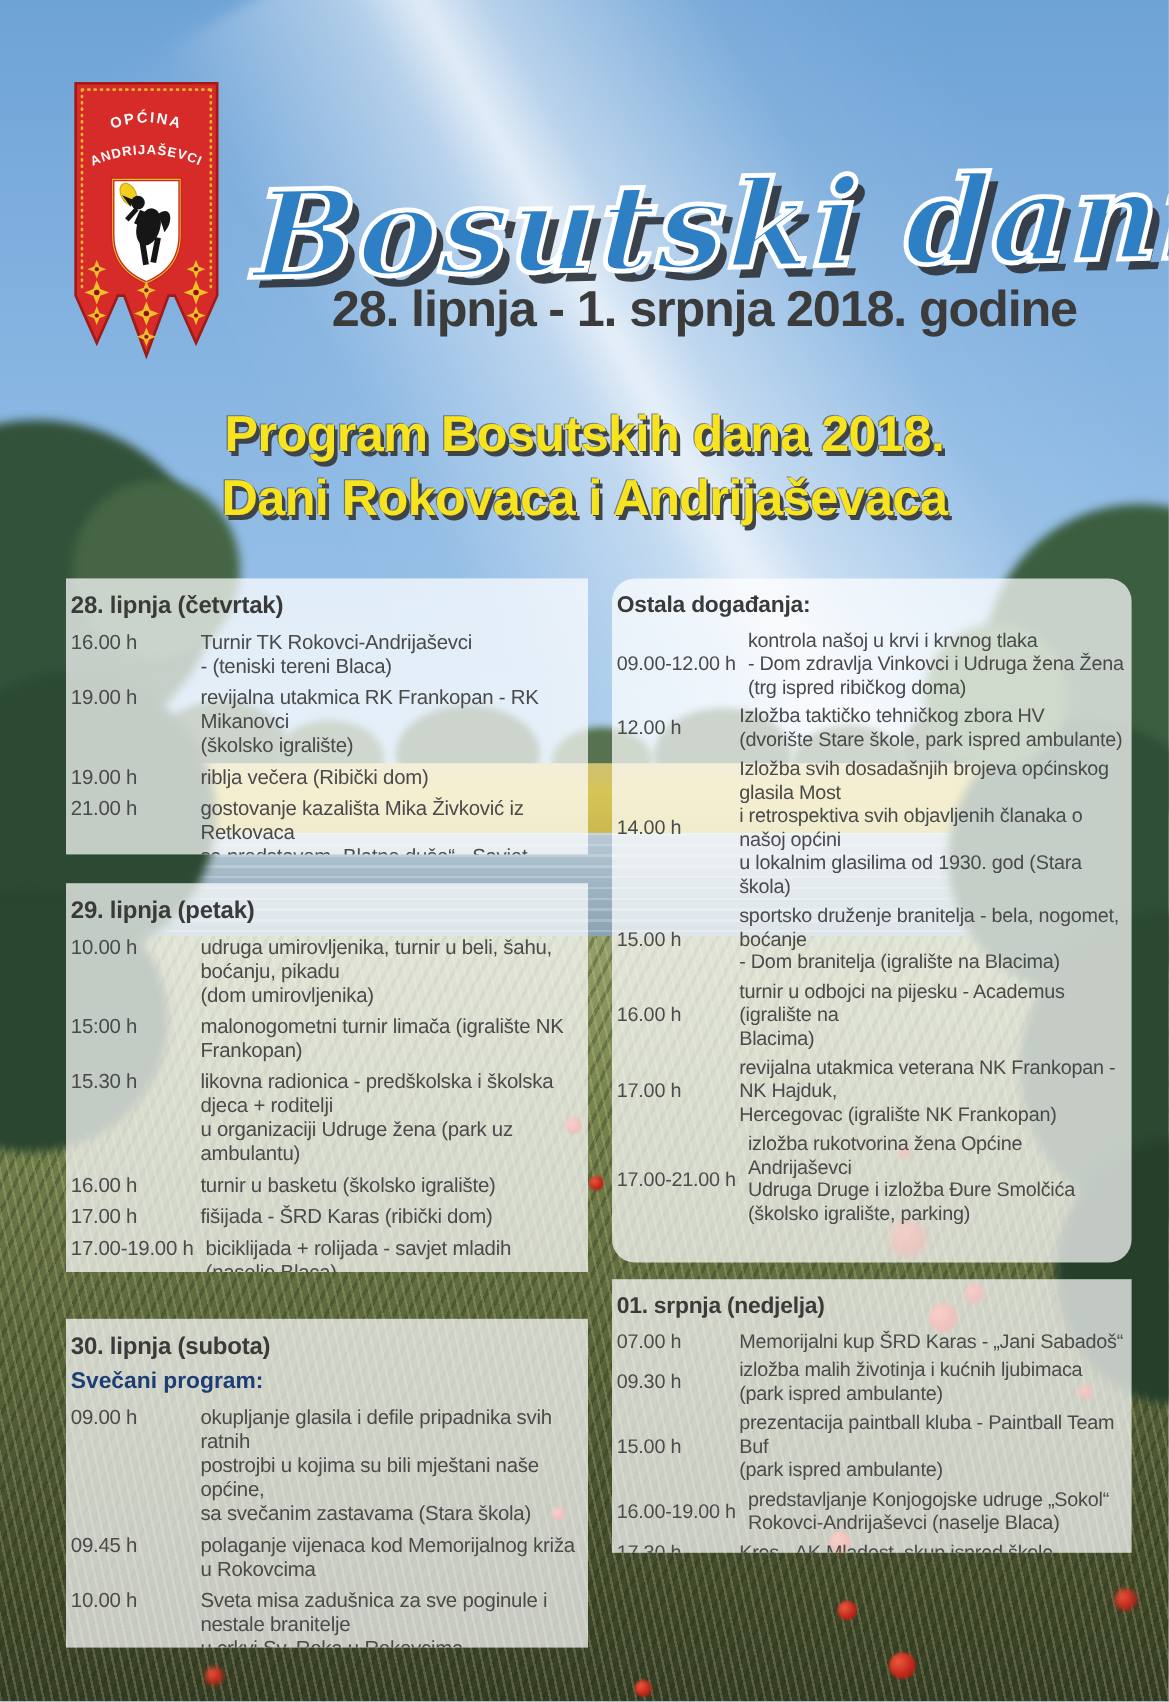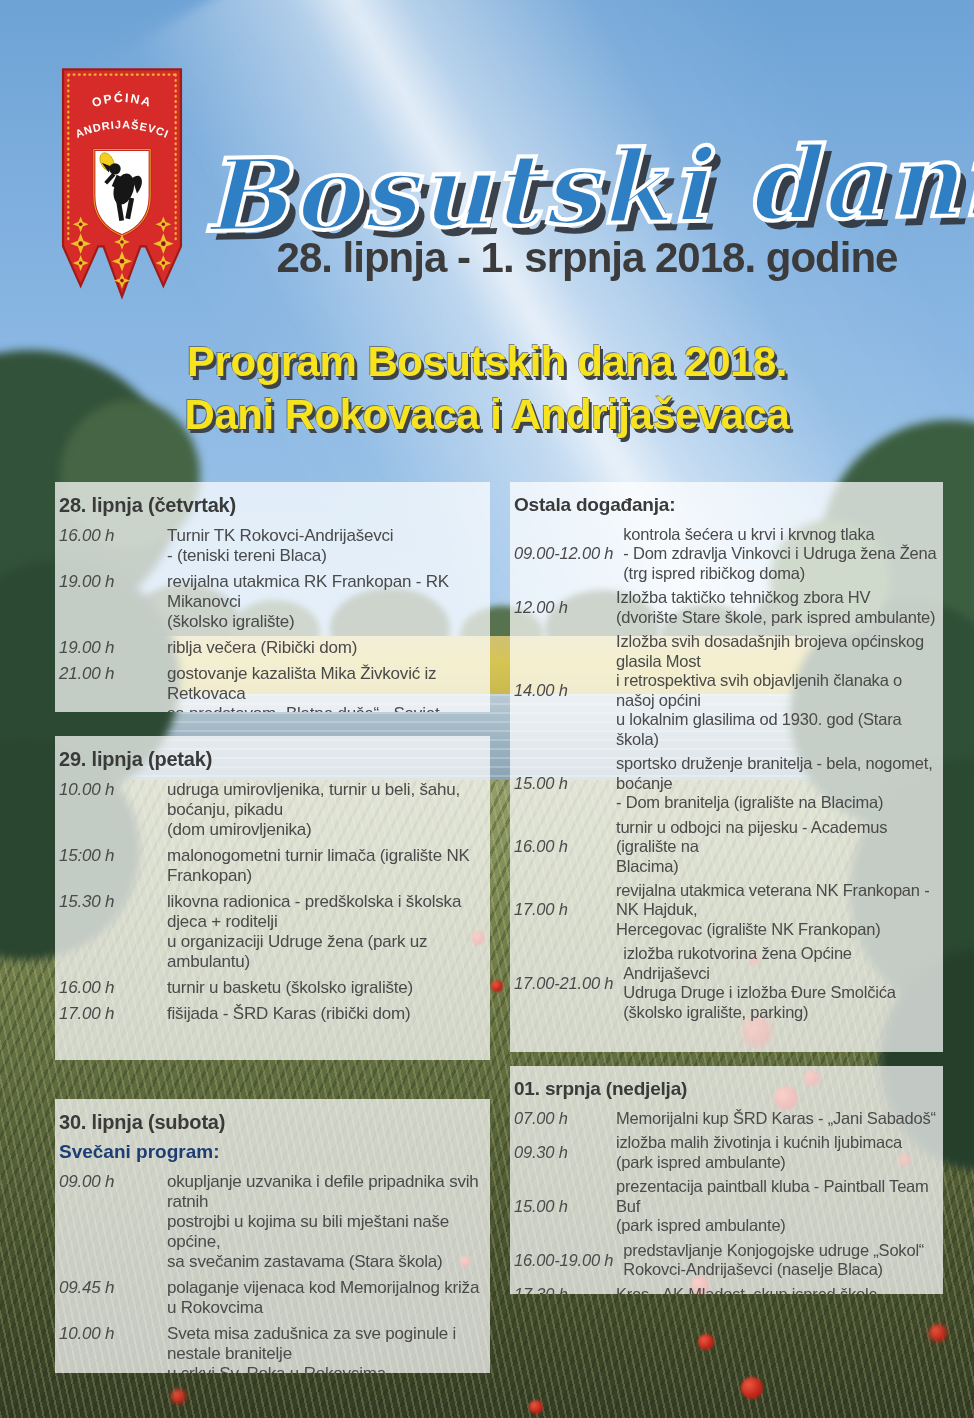--- a/index.html
+++ b/index.html
@@ -48,21 +48,21 @@
     letter-spacing:-0.5px;
     text-shadow:3px 4px 0 #3f434a,1px 1px 0 #3f434a,-1px -1px 0 rgba(63,67,74,.6);}
   .logo{position:absolute;left:56px;top:50px;z-index:6;}
 
   
   .panel{position:absolute;z-index:5;background:rgba(255,255,255,.72);
     box-sizing:border-box;padding:10px 4px;overflow:hidden;color:#4a4a4a;}
   .hdr{font-weight:bold;color:#3a3a3a;font-size:20px;margin:2px 0 9px;letter-spacing:-0.2px;}
   .sub{font-weight:bold;color:#1c3e75;font-size:19px;margin:-2px 0 9px;}
   .ev{display:flex;margin-bottom:6px;letter-spacing:-0.2px;}
-  .t{flex:0 0 auto;min-width:98px;padding-right:10px;font-style:italic;}
+  .t{flex:0 0 auto;min-width:98px;padding-right:10px;}
   .d{white-space:pre-line;}
   .left-col .ev{font-size:17px;line-height:1.18;}
   .right-col .ev{font-size:16.5px;line-height:1.18;margin-bottom:5px;align-items:center;}
   .right-col .hdr{font-size:19px;}
   .right-col .t{min-width:92px;}
 </style>
 </head>
 <body>
 
 <div class="poster">
@@ -216,57 +216,62 @@
         <div class="ev">
           <div class="t">16.00 h</div>
           <div class="d">turnir u basketu (školsko igralište)</div>
         </div>
 
         <div class="ev">
           <div class="t">17.00 h</div>
           <div class="d">fišijada - ŠRD Karas (ribički dom)</div>
         </div>
 
+        <div class="ev">
+          <div class="t">17.00-19.00 h</div>
+          <div class="d">biciklijada + rolijada - savjet mladih
+(naselje Blaca)</div>
+        </div>
 
       </div>
   </section>
 
   <section class="panel left-col" style="left:55px;top:1099px;width:435px;height:274px;">
     <div class="hdr">30. lipnja (subota)</div>
     <div class="sub">Svečani program:</div>
     <div>
 
         <div class="ev">
           <div class="t">09.00 h</div>
-          <div class="d">okupljanje uzvanika i defile pripadnika svih ratnih
+          <div class="d">okupljanje glasila i defile pripadnika svih ratnih
 postrojbi u kojima su bili mještani naše općine,
 sa svečanim zastavama (Stara škola)</div>
         </div>
 
         <div class="ev">
           <div class="t">09.45 h</div>
           <div class="d">polaganje vijenaca kod Memorijalnog križa u Rokovcima</div>
         </div>
 
         <div class="ev">
           <div class="t">10.00 h</div>
           <div class="d">Sveta misa zadušnica za sve poginule i nestale branitelje
 u crkvi Sv. Roka u Rokovcima</div>
         </div>
 
       </div>
   </section>
 
-  <section class="panel right-col" style="left:510px;top:482px;width:433px;height:570px;">
+  <section class="panel right-col" style="left:510px;top:482px;width:433px;height:570px;border-radius:19px;">
     <div class="hdr">Ostala događanja:</div>
     <div>
 
         <div class="ev">
           <div class="t">09.00-12.00 h</div>
-          <div class="d">kontrola šećera u krvi i krvnog tlaka
+          <div class="d">kontrola našoj u krvi i krvnog tlaka
 - Dom zdravlja Vinkovci i Udruga žena Žena
 (trg ispred ribičkog doma)</div>
         </div>
 
         <div class="ev">
           <div class="t">12.00 h</div>
           <div class="d">Izložba taktičko tehničkog zbora HV
 (dvorište Stare škole, park ispred ambulante)</div>
         </div>
 

